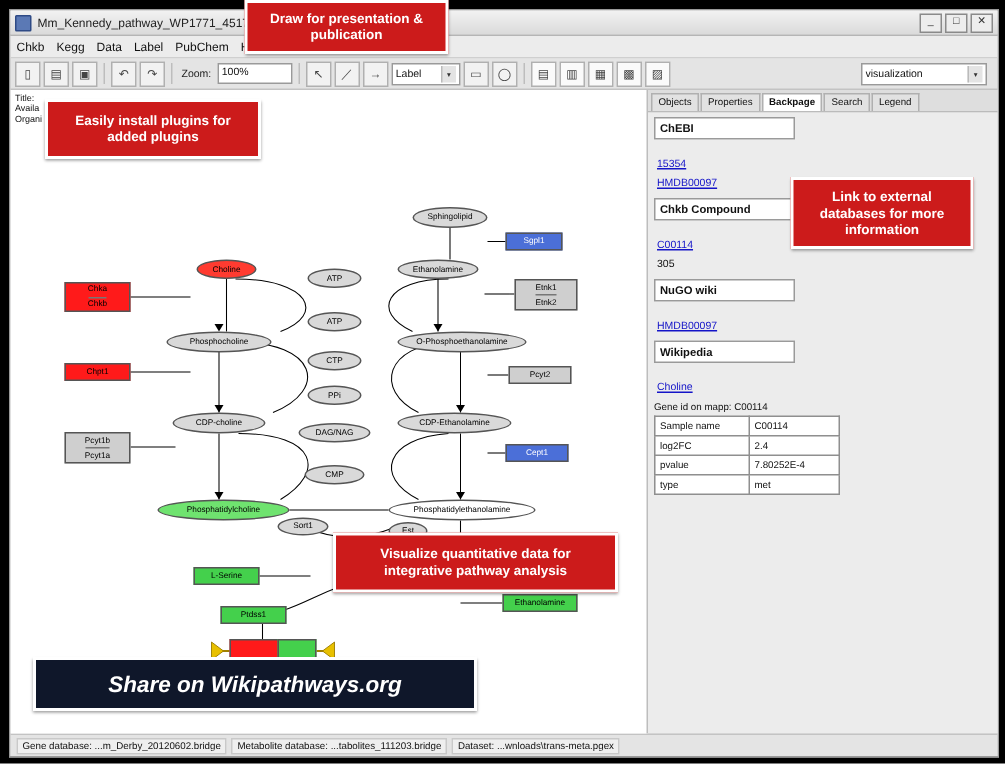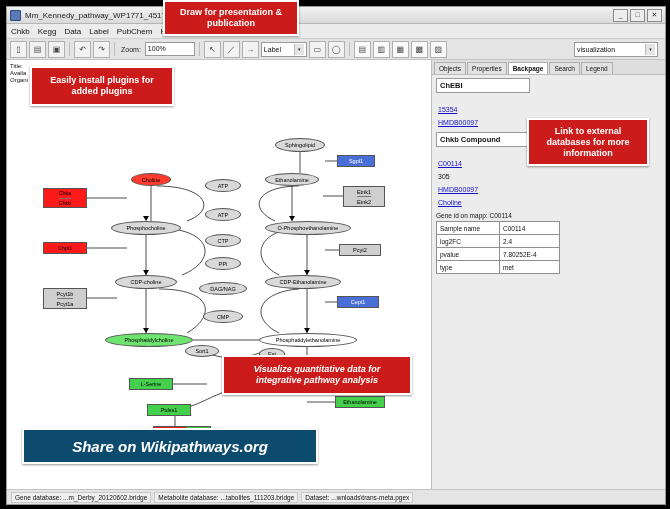--- a/index.html
+++ b/index.html
@@ -127,24 +127,24 @@
   
   .callout{
     position:absolute;background:#cc1b1b;color:#fff;border:2px solid #fff;
     font-weight:bold;text-align:center;display:flex;align-items:center;
     justify-content:center;padding:4px 6px;box-sizing:border-box;line-height:11px;
     box-shadow:0 1px 2px rgba(0,0,0,.4);
   }
   #co-draw{left:163px;top:0px;width:136px;height:36px;font-size:9px;}
   #co-plugins{left:30px;top:66px;width:144px;height:40px;font-size:9px;}
   #co-link{left:527px;top:118px;width:122px;height:48px;font-size:9px;}
-  #co-visual{left:222px;top:355px;width:190px;height:40px;font-size:9px;font-style:italic;}
+  #co-visual{left:222px;top:355px;width:190px;height:40px;font-size:9px;}
   #co-share{
-    left:22px;top:428px;width:296px;height:36px;font-size:15px;
-    font-style:italic;background:#0c4a6e;text-align:right;
+    left:22px;top:438px;width:296px;height:36px;font-size:15px;
+    font-style:italic;background:#0f172a;text-align:right;
   }
 </style>
 </head>
 <body>
 
 <div class="app">
 
   <div class="titlebar">
     <span class="ticon"></span>
     <span class="ttext">Mm_Kennedy_pathway_WP1771_45176.gpml - PathVisio</span>
@@ -312,22 +312,24 @@
         <div class="sectbox">ChEBI</div>
         <a class="link" href="#">15354</a>
 
         <a class="link" href="#">HMDB00097</a>
 
         <div class="sectbox" style="width:100px">Chkb Compound</div>
         <a class="link" href="#">C00114</a>
 
         <div class="plainval">305</div>
 
+        <div class="sectbox">NuGO wiki</div>
         <a class="link" href="#">HMDB00097</a>
 
+        <div class="sectbox">Wikipedia</div>
         <a class="link" href="#">Choline</a>
 
         <div class="geneid">Gene id on mapp: C00114</div>
 
         <table class="exp">
           <tbody>
               <tr>
             <td class="k">Sample name</td>
             <td>C00114</td>
           </tr>

